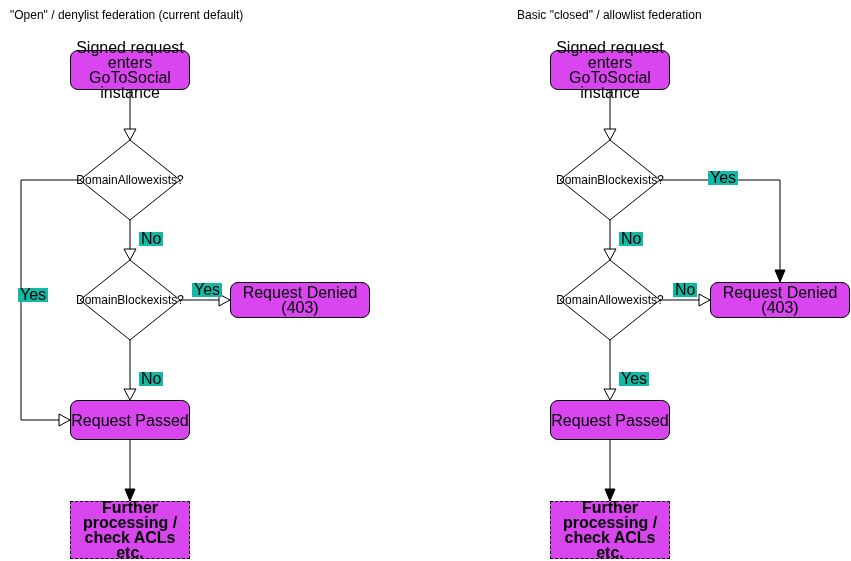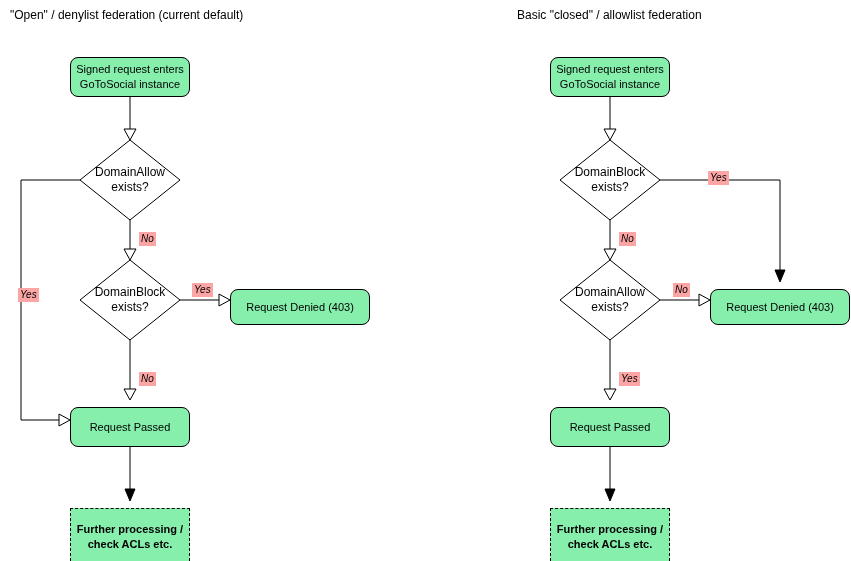--- a/index.html
+++ b/index.html
@@ -1,27 +1,27 @@
 <!DOCTYPE html>
 <html><head>
 <meta charset="utf-8">
 <style>
   html,body{margin:0;padding:0;background:#ffffff;}
   .canvas{position:relative;width:851px;height:561px;background:#ffffff;
           font-family:"Liberation Sans",sans-serif;color:#000;overflow:hidden;}
   svg.wires{position:absolute;left:0;top:0;width:851px;height:561px;}
   .chart-title{position:absolute;font-size:12px;white-space:nowrap;}
-  .node{position:absolute;box-sizing:border-box;background:#86efac;border:1px solid #000;
+  .node{position:absolute;box-sizing:border-box;background:#d946ef;border:1px solid #000;
         display:flex;flex-direction:column;align-items:center;justify-content:center;
-        font-size:11px;line-height:15px;text-align:center;margin-top:7px;}
+        font-size:16px;line-height:15px;text-align:center;}
   .rounded{border-radius:8px;}
   .dashedbox{border-style:dashed;font-weight:bold;}
-  .diamond-label{position:absolute;width:110px;height:32px;display:flex;flex-direction:column;
+  .diamond-label{position:absolute;width:110px;height:32px;display:flex;
         align-items:center;justify-content:center;font-size:12px;line-height:15px;text-align:center;}
-  .edge-label{position:absolute;font-size:10px;line-height:14px;background:#fca5a5;padding:0 2px;white-space:nowrap;font-style:italic;}
+  .edge-label{position:absolute;font-size:16px;line-height:14px;background:#14b8a6;padding:0 2px;white-space:nowrap;}
   .wire{stroke:#000;stroke-width:1;fill:none;}
   .head-open{fill:#ffffff;stroke:#000;stroke-width:1;}
   .head-filled{fill:#000;stroke:#000;stroke-width:1;}
   .diamond{fill:#ffffff;stroke:#000;stroke-width:1;}
 </style>
 </head>
 <body>
 
 <div class="canvas">
 

